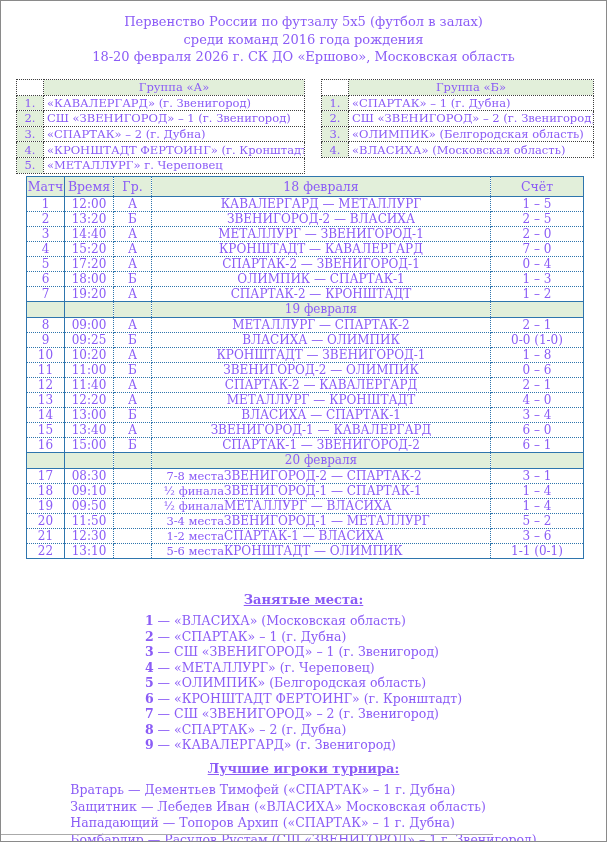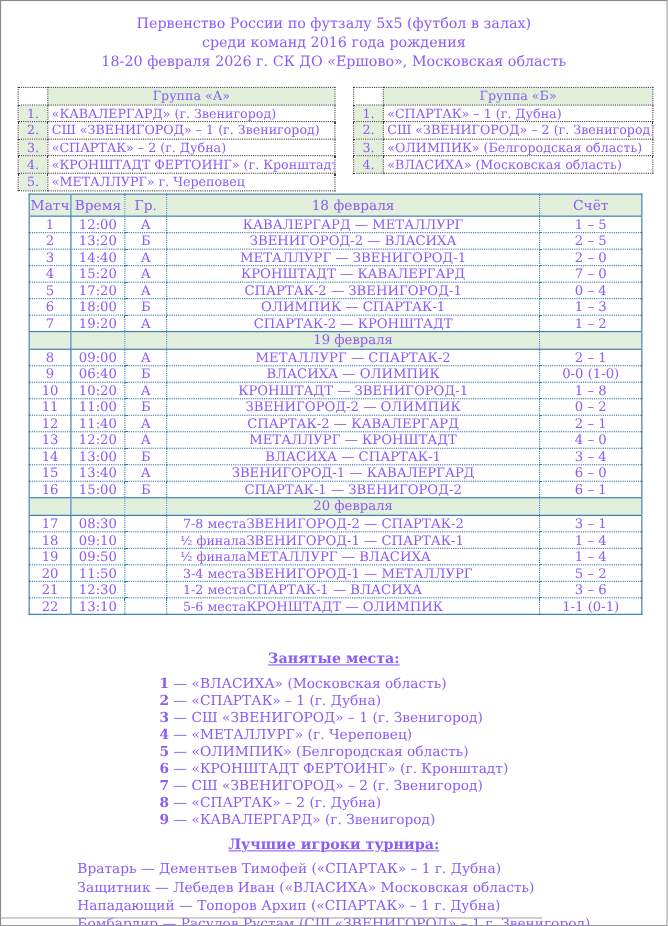--- a/index.html
+++ b/index.html
@@ -193,38 +193,38 @@
         </tr>
         <tr>
           <td>8</td>
           <td>09:00</td>
           <td>А</td>
           <td>МЕТАЛЛУРГ — СПАРТАК-2</td>
           <td>2 – 1</td>
         </tr>
         <tr>
           <td>9</td>
-          <td>06:40</td>
+          <td>09:25</td>
           <td>Б</td>
           <td>ВЛАСИХА — ОЛИМПИК</td>
           <td>0-0 (1-0)</td>
         </tr>
         <tr>
           <td>10</td>
           <td>10:20</td>
           <td>А</td>
           <td>КРОНШТАДТ — ЗВЕНИГОРОД-1</td>
           <td>1 – 8</td>
         </tr>
         <tr>
           <td>11</td>
           <td>11:00</td>
           <td>Б</td>
           <td>ЗВЕНИГОРОД-2 — ОЛИМПИК</td>
-          <td>0 – 2</td>
+          <td>0 – 6</td>
         </tr>
         <tr>
           <td>12</td>
           <td>11:40</td>
           <td>А</td>
           <td>СПАРТАК-2 — КАВАЛЕРГАРД</td>
           <td>2 – 1</td>
         </tr>
         <tr>
           <td>13</td>

